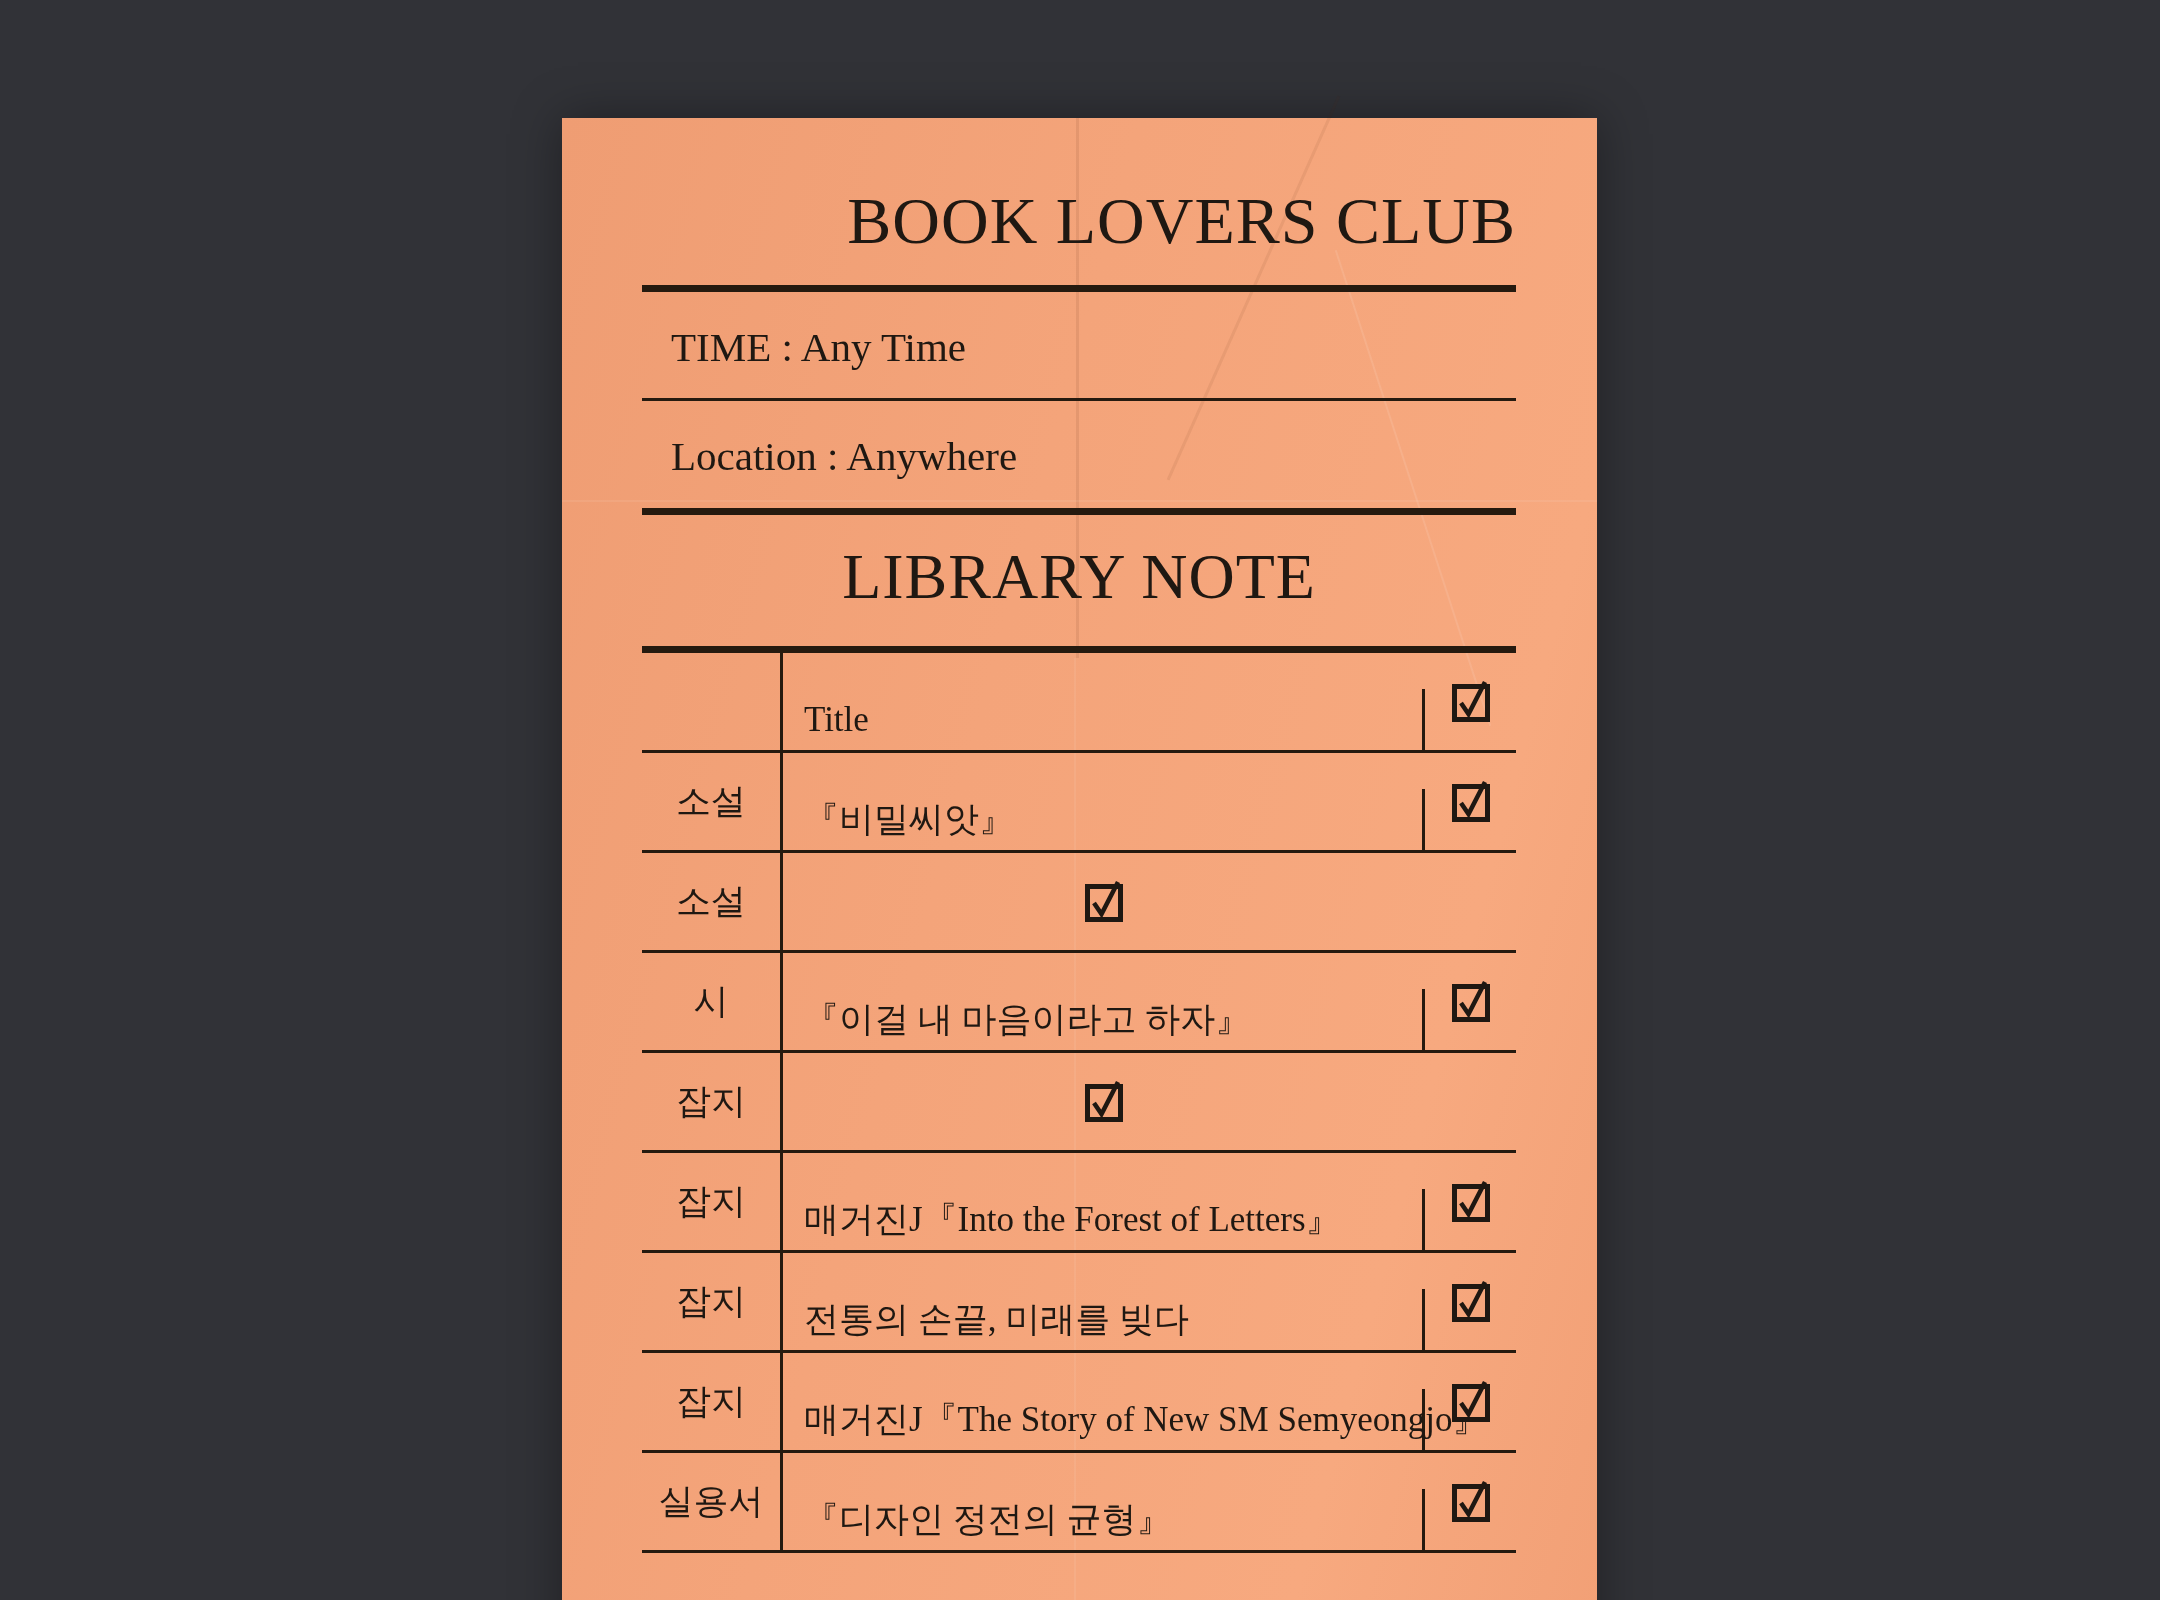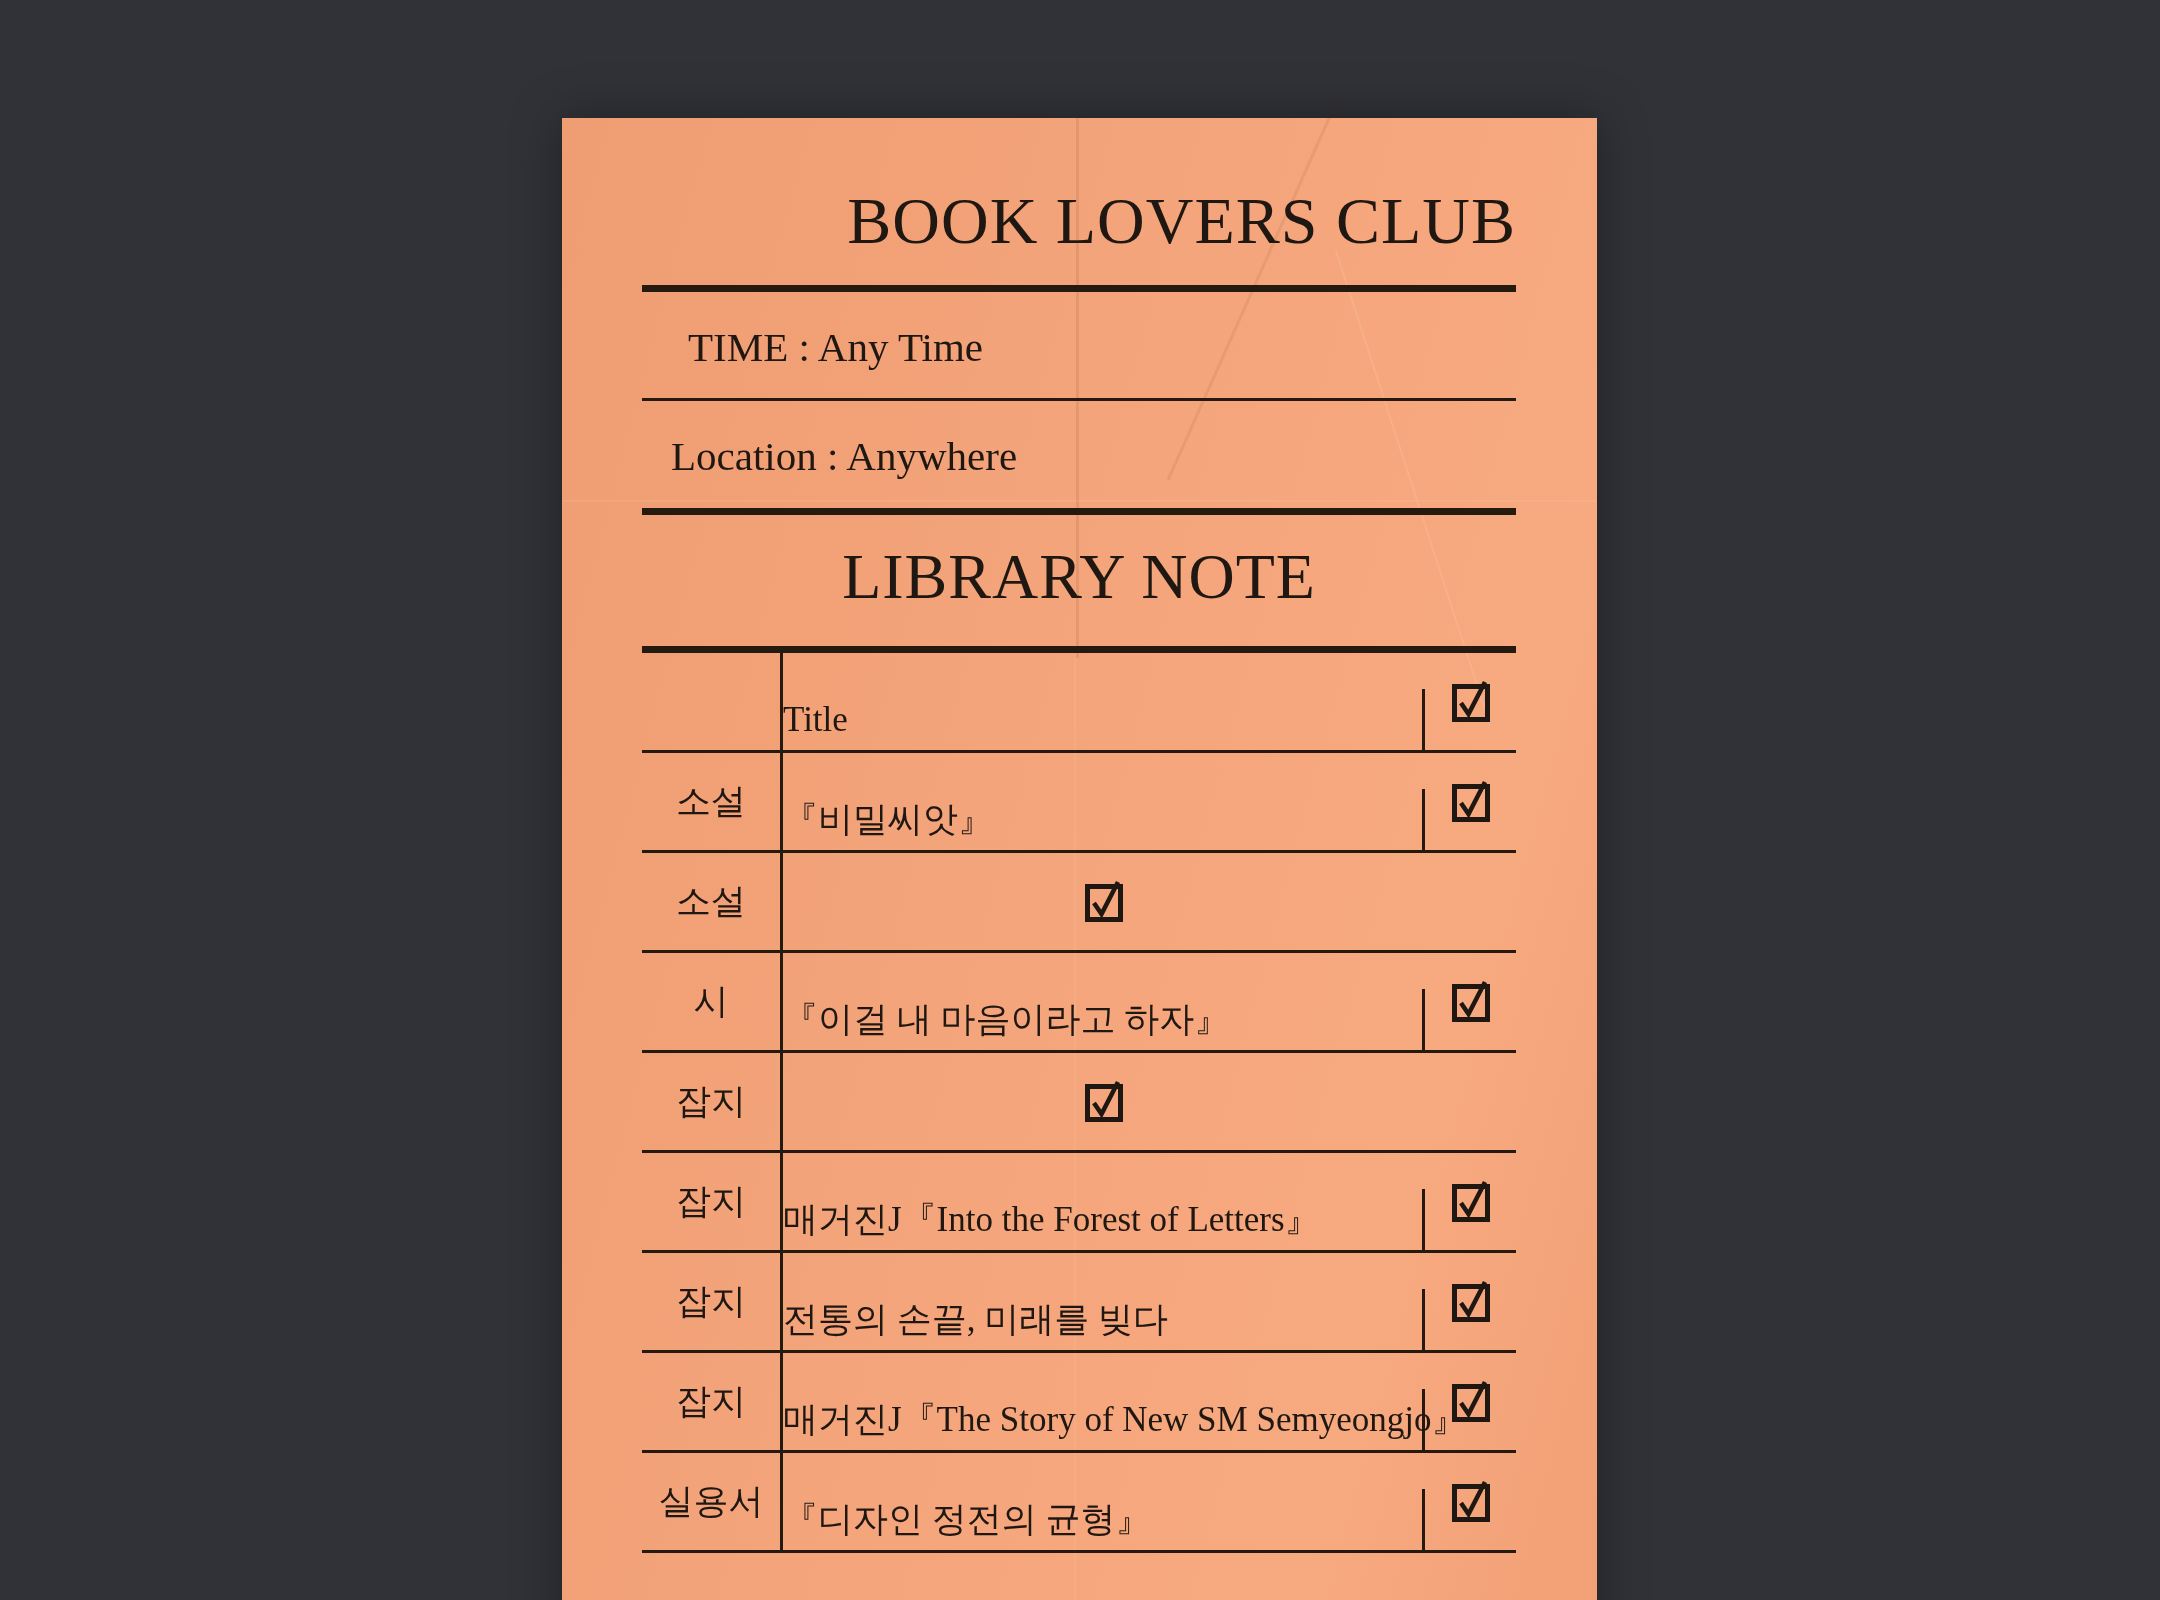--- a/index.html
+++ b/index.html
@@ -49,21 +49,21 @@
   .rule.thick2 { top: 390px; height: 7px; }
 
   .info-line {
     position: absolute;
     left: 109px;
     width: 845px;
     font-size: 41px;
     line-height: 48px;
     white-space: nowrap;
   }
-  .info-line.time { top: 205px; margin-left: 17px; }
+  .info-line.time { top: 205px; }
   .info-line.location { top: 314px; }
 
   .section-title {
     top: 424px;
     font-size: 64px;
     line-height: 70px;
     letter-spacing: 1px;
     text-align: center;
     white-space: nowrap;
   }
@@ -80,20 +80,21 @@
     grid-template-columns: 141px 642px 91px;
     height: 97px;
     border-bottom: 3px solid #251a0f;
   }
   .cell { display: flex; align-items: center; font-size: 35px; }
   .cell.cat {
     justify-content: center;
     border-right: 3px solid #251a0f;
   }
   .cell.ttl {
+    padding-left: 21px;
     border-right: 3px solid #251a0f;
     white-space: nowrap;
     margin-top: 36px;
   }
   .cell.chk { justify-content: center; }
   .checkbox {
     width: 38px;
     height: 38px;
     position: relative;
     margin-top: 2px;

